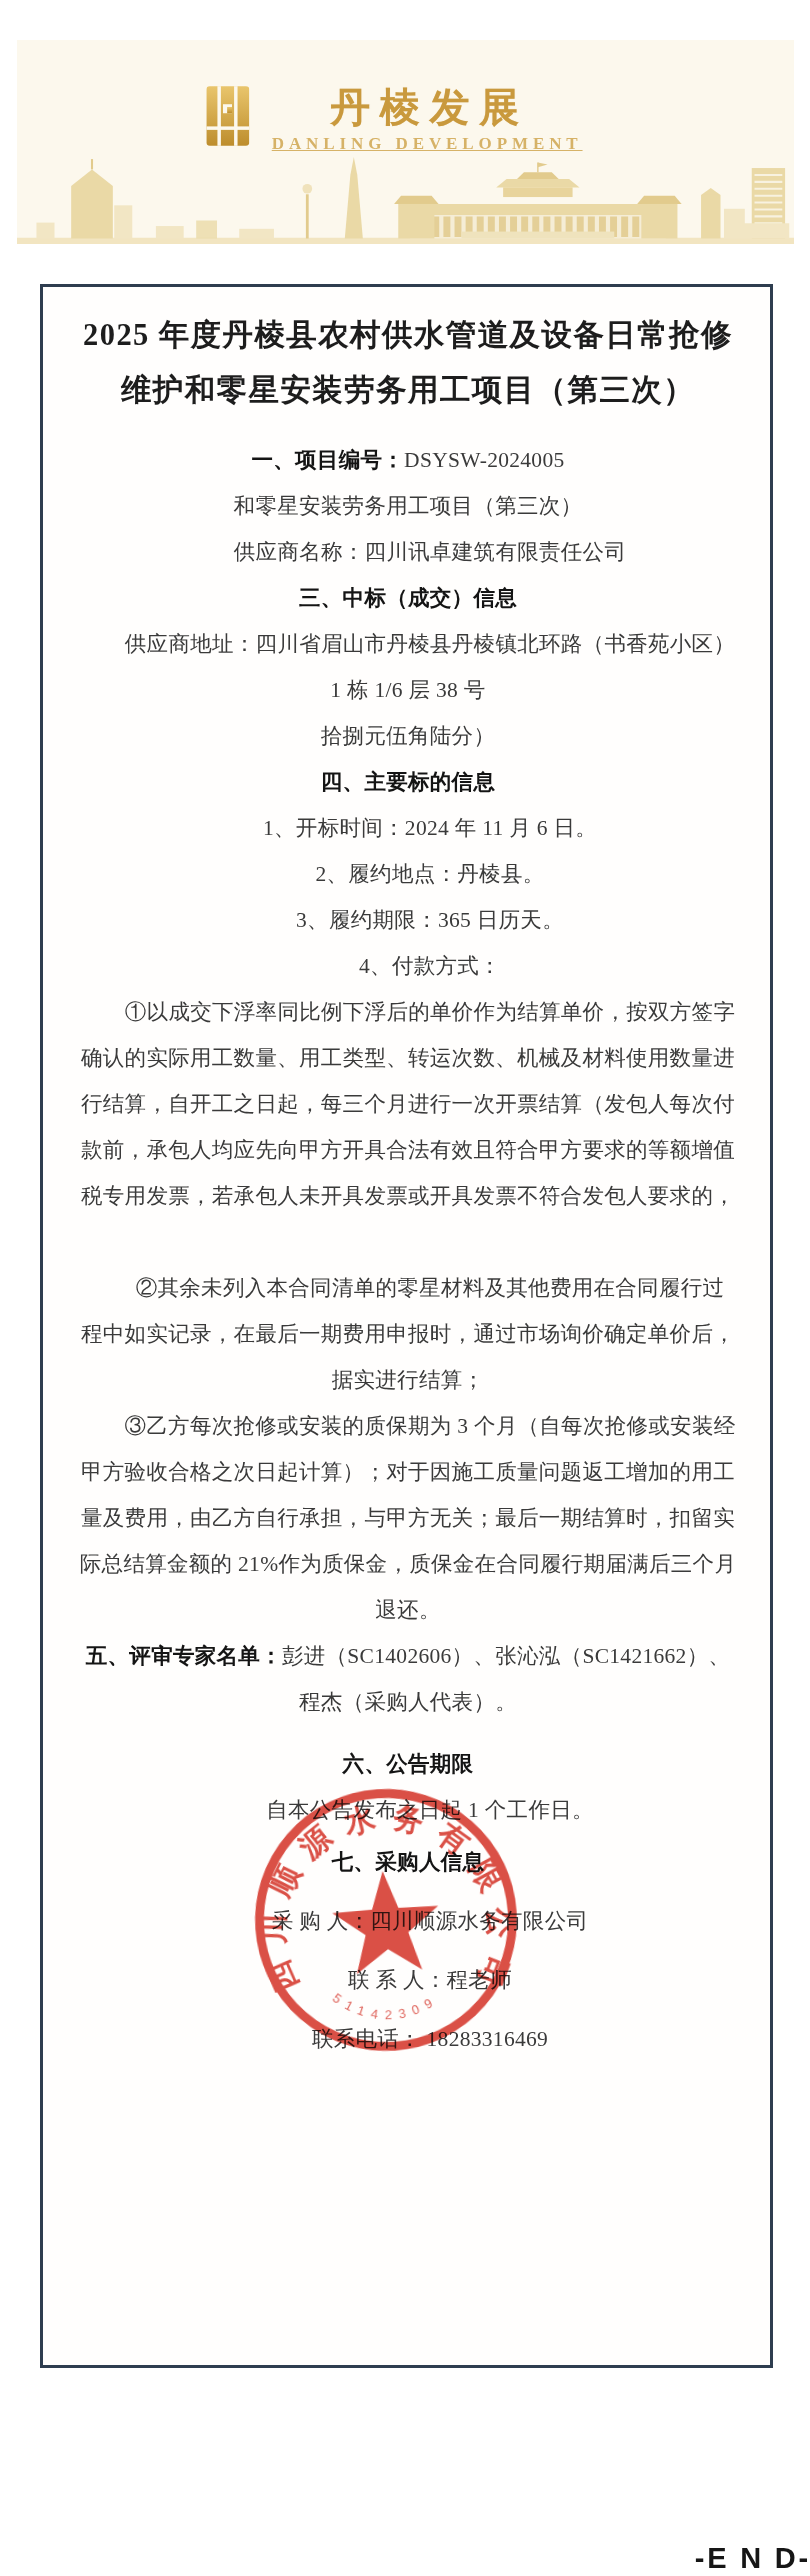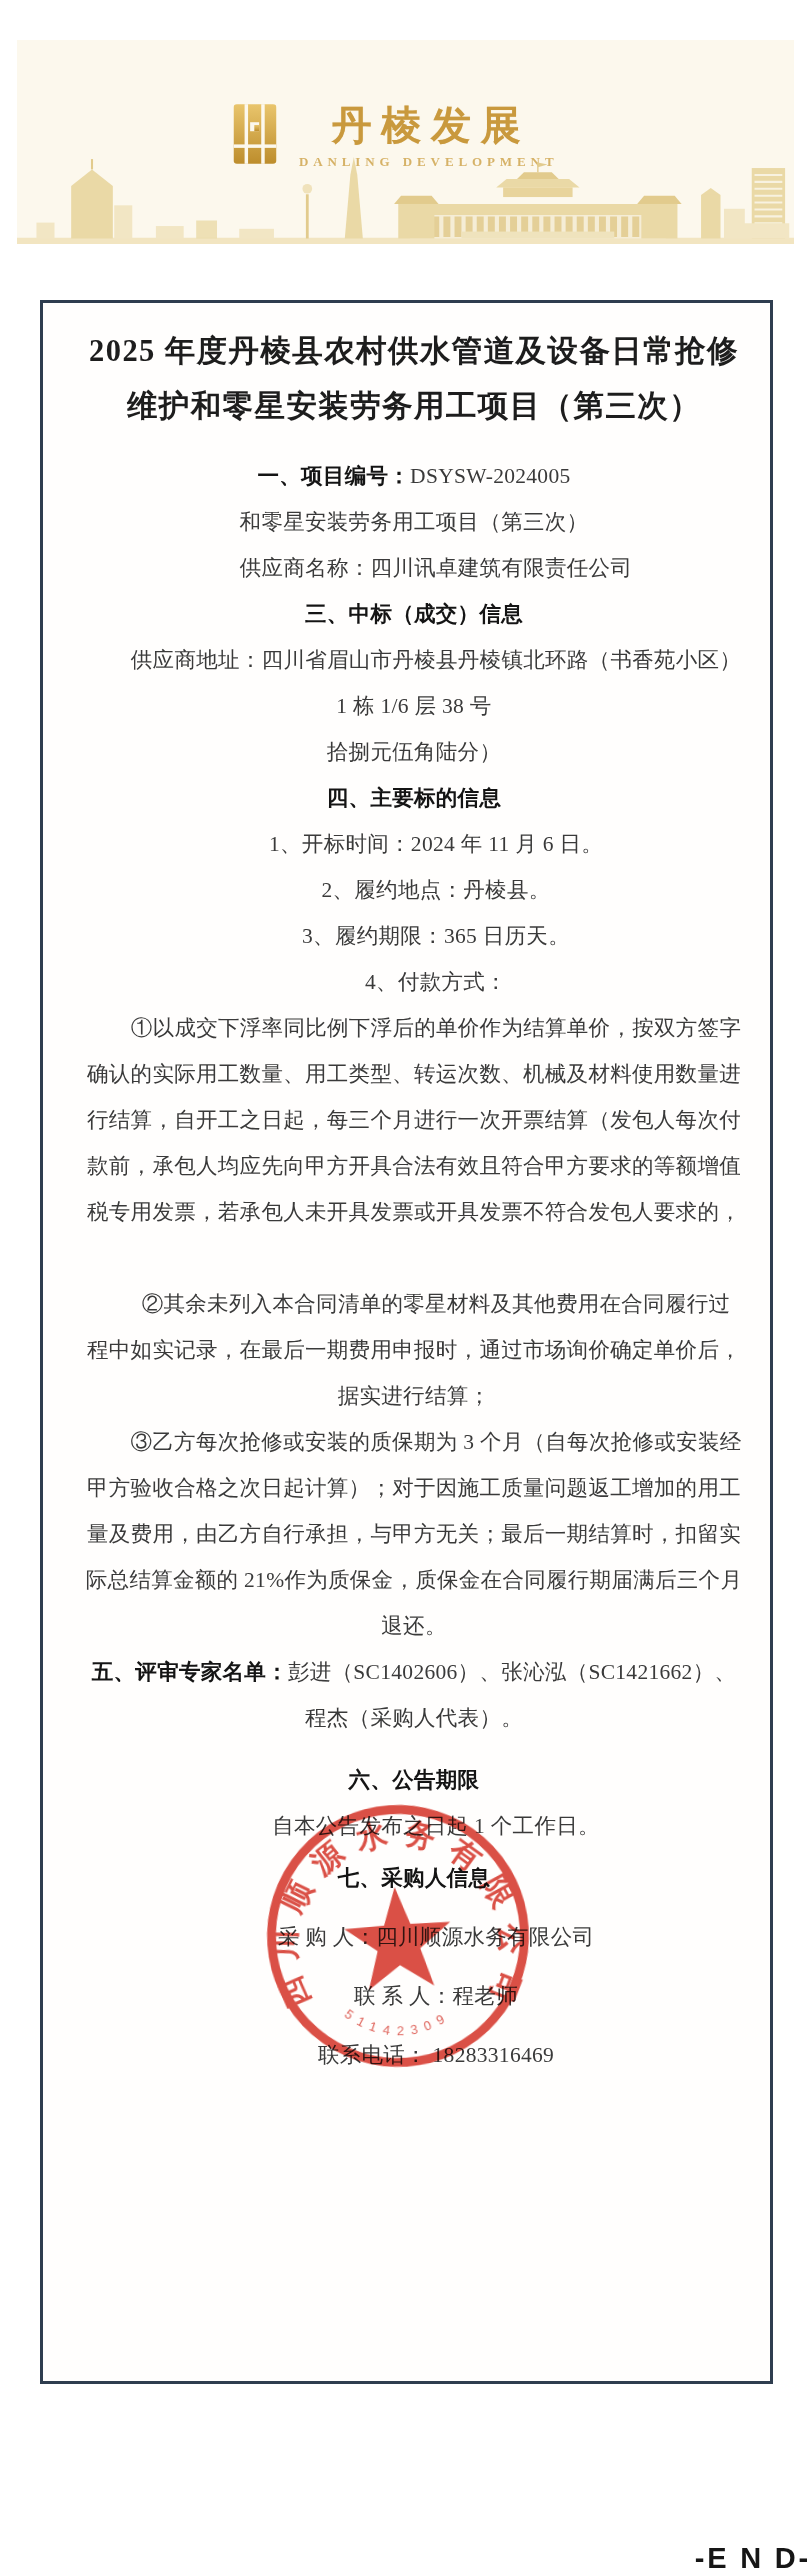--- a/index.html
+++ b/index.html
@@ -2,35 +2,35 @@
 <html style="font-size:11px"><head>
 <meta charset="utf-8">
 <style>
   html,body{margin:0;padding:0;background:#ffffff;}
   .page{position:relative;width:811px;height:2576px;margin:0 auto;background:#ffffff;
         font-family:"Liberation Serif","DejaVu Serif",serif;overflow:hidden;}
 
   
   .header-band{position:absolute;left:16.6px;right:16.6px;top:40px;height:204px;
                background:#fcf8ed;overflow:hidden;}
-  .logo-row{position:absolute;left:50%;top:64px;transform:translateX(-53%);
+  .logo-row{position:absolute;left:50%;top:46px;transform:translateX(-53%);
             display:flex;align-items:flex-start;gap:18px;text-align:right;}
   .logo-texts{display:flex;flex-direction:column;align-items:center;}
   .logo-cn{font-size:40px;line-height:44px;font-weight:600;color:#c9993d;
            letter-spacing:9.7px;padding-left:9.7px;white-space:nowrap;
            text-shadow:0 0 0.7px rgba(201,153,61,.4);}
-  .logo-en{font-size:13px;line-height:15.2px;font-weight:600;color:#d6b267;
+  .logo-en{font-size:17px;line-height:15.2px;font-weight:600;color:#d6b267;
            letter-spacing:4.9px;margin-top:5.5px;padding-left:4.9px;white-space:nowrap;
-           font-family:"Liberation Serif","DejaVu Serif",serif;}
+           font-family:"Liberation Serif","DejaVu Serif",serif;text-decoration:underline;}
   .skyline{position:absolute;left:0;bottom:0;width:100%;height:87px;display:block;}
 
   
-  .doc-box{position:absolute;top:300px;left:40px;width:733px;height:2084px;
+  .doc-box{position:absolute;top:284px;left:40px;width:733px;height:2084px;
            box-sizing:border-box;border:3.5px solid #2e3d4f;background:#fffefd;
-           padding:21px 25px 28px 40px;}
+           padding:21px 25px 28px 28px;}
   .title-line{font-size:30.5px;line-height:55px;font-weight:700;text-align:center;
               color:#1d1d1d;letter-spacing:1.4px;white-space:nowrap;}
   .title-last{letter-spacing:4.2px;}
   .doc-body{margin-top:19.4px;}
   .line{font-size:21.5px;line-height:46px;height:46px;white-space:nowrap;
         color:#3a3a3a;letter-spacing:0.3px;text-align:center;}
   .ind{padding-left:44px;}
   .b{font-family:"Liberation Sans","DejaVu Sans",sans-serif;font-weight:700;color:#141414;}
   .mt{margin-top:15.2px;}
   .contact{position:relative;}

